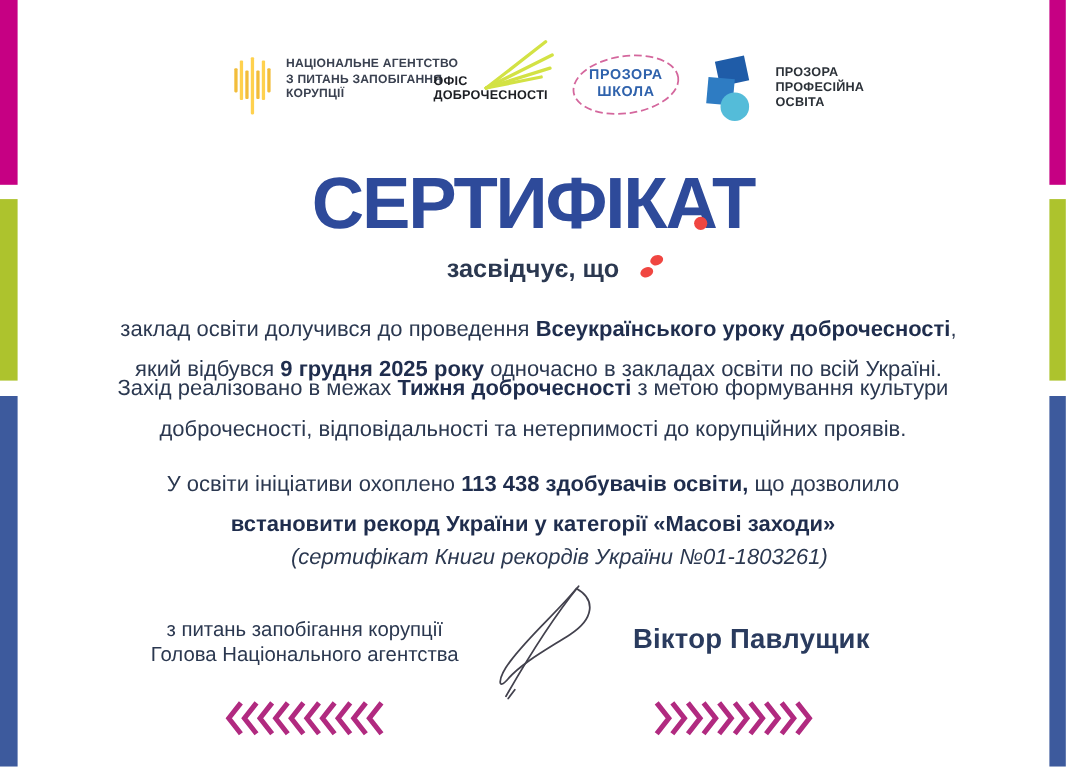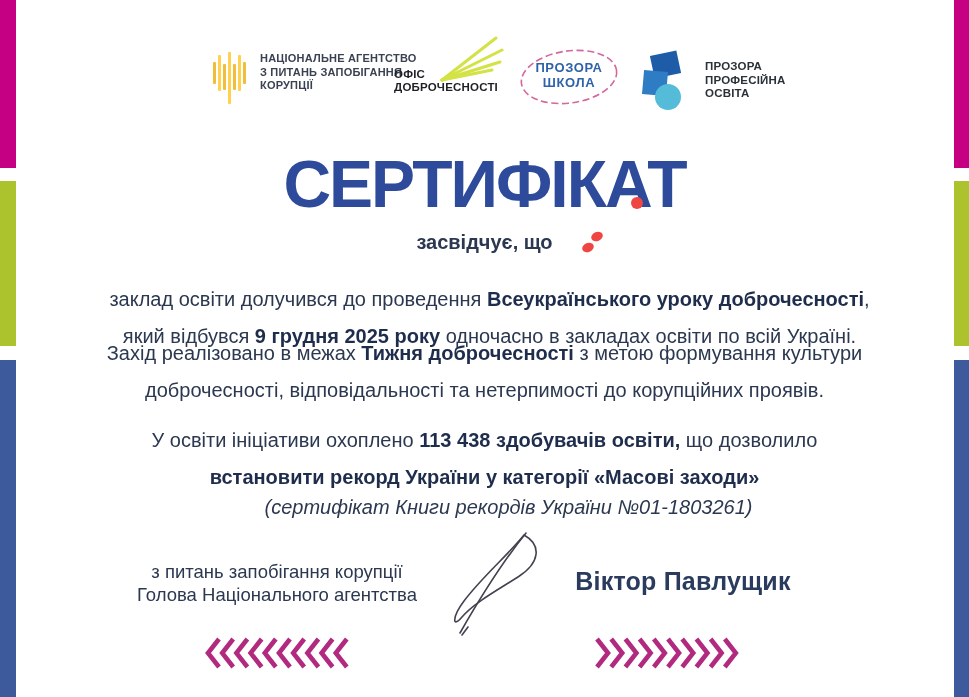--- a/index.html
+++ b/index.html
@@ -44,21 +44,21 @@
 
   
   .cert-title { left:0; right:0; top:146px; text-align:center;
     font-size:66px; font-weight:800; letter-spacing:-2px; color:#2e4a9a; }
   .dot { position:absolute; background:#f04641; border-radius:50%; }
   .dot-a   { left:631px; top:197px; width:12px; height:12px; }
   .dot-s1  { left:591px; top:232px; width:12px; height:9px; transform:rotate(-22deg); }
   .dot-s2  { left:582px; top:243px; width:12px; height:9px; transform:rotate(-22deg); }
 
   .subtitle { left:0; right:0; top:231px; text-align:center;
-    font-size:20px; font-weight:bold; color:#2b3850; }
+    font-size:23px; font-weight:bold; color:#2b3850; }
 
   
   .para { left:16px; right:16px; text-align:center; color:#2b3850;
           font-size:20px; line-height:37px; }
   .para .line { white-space:nowrap; }
   .para b { font-weight:bold; color:#1f2d4d; }
   .p1 { top:281px;padding-left:10px; } .p2 { top:335px; } .p3 { top:422px; }
   .p4 { top:489px; font-style:italic; font-size:20px; color:#2b3850;margin-left:48px; }
 
   

